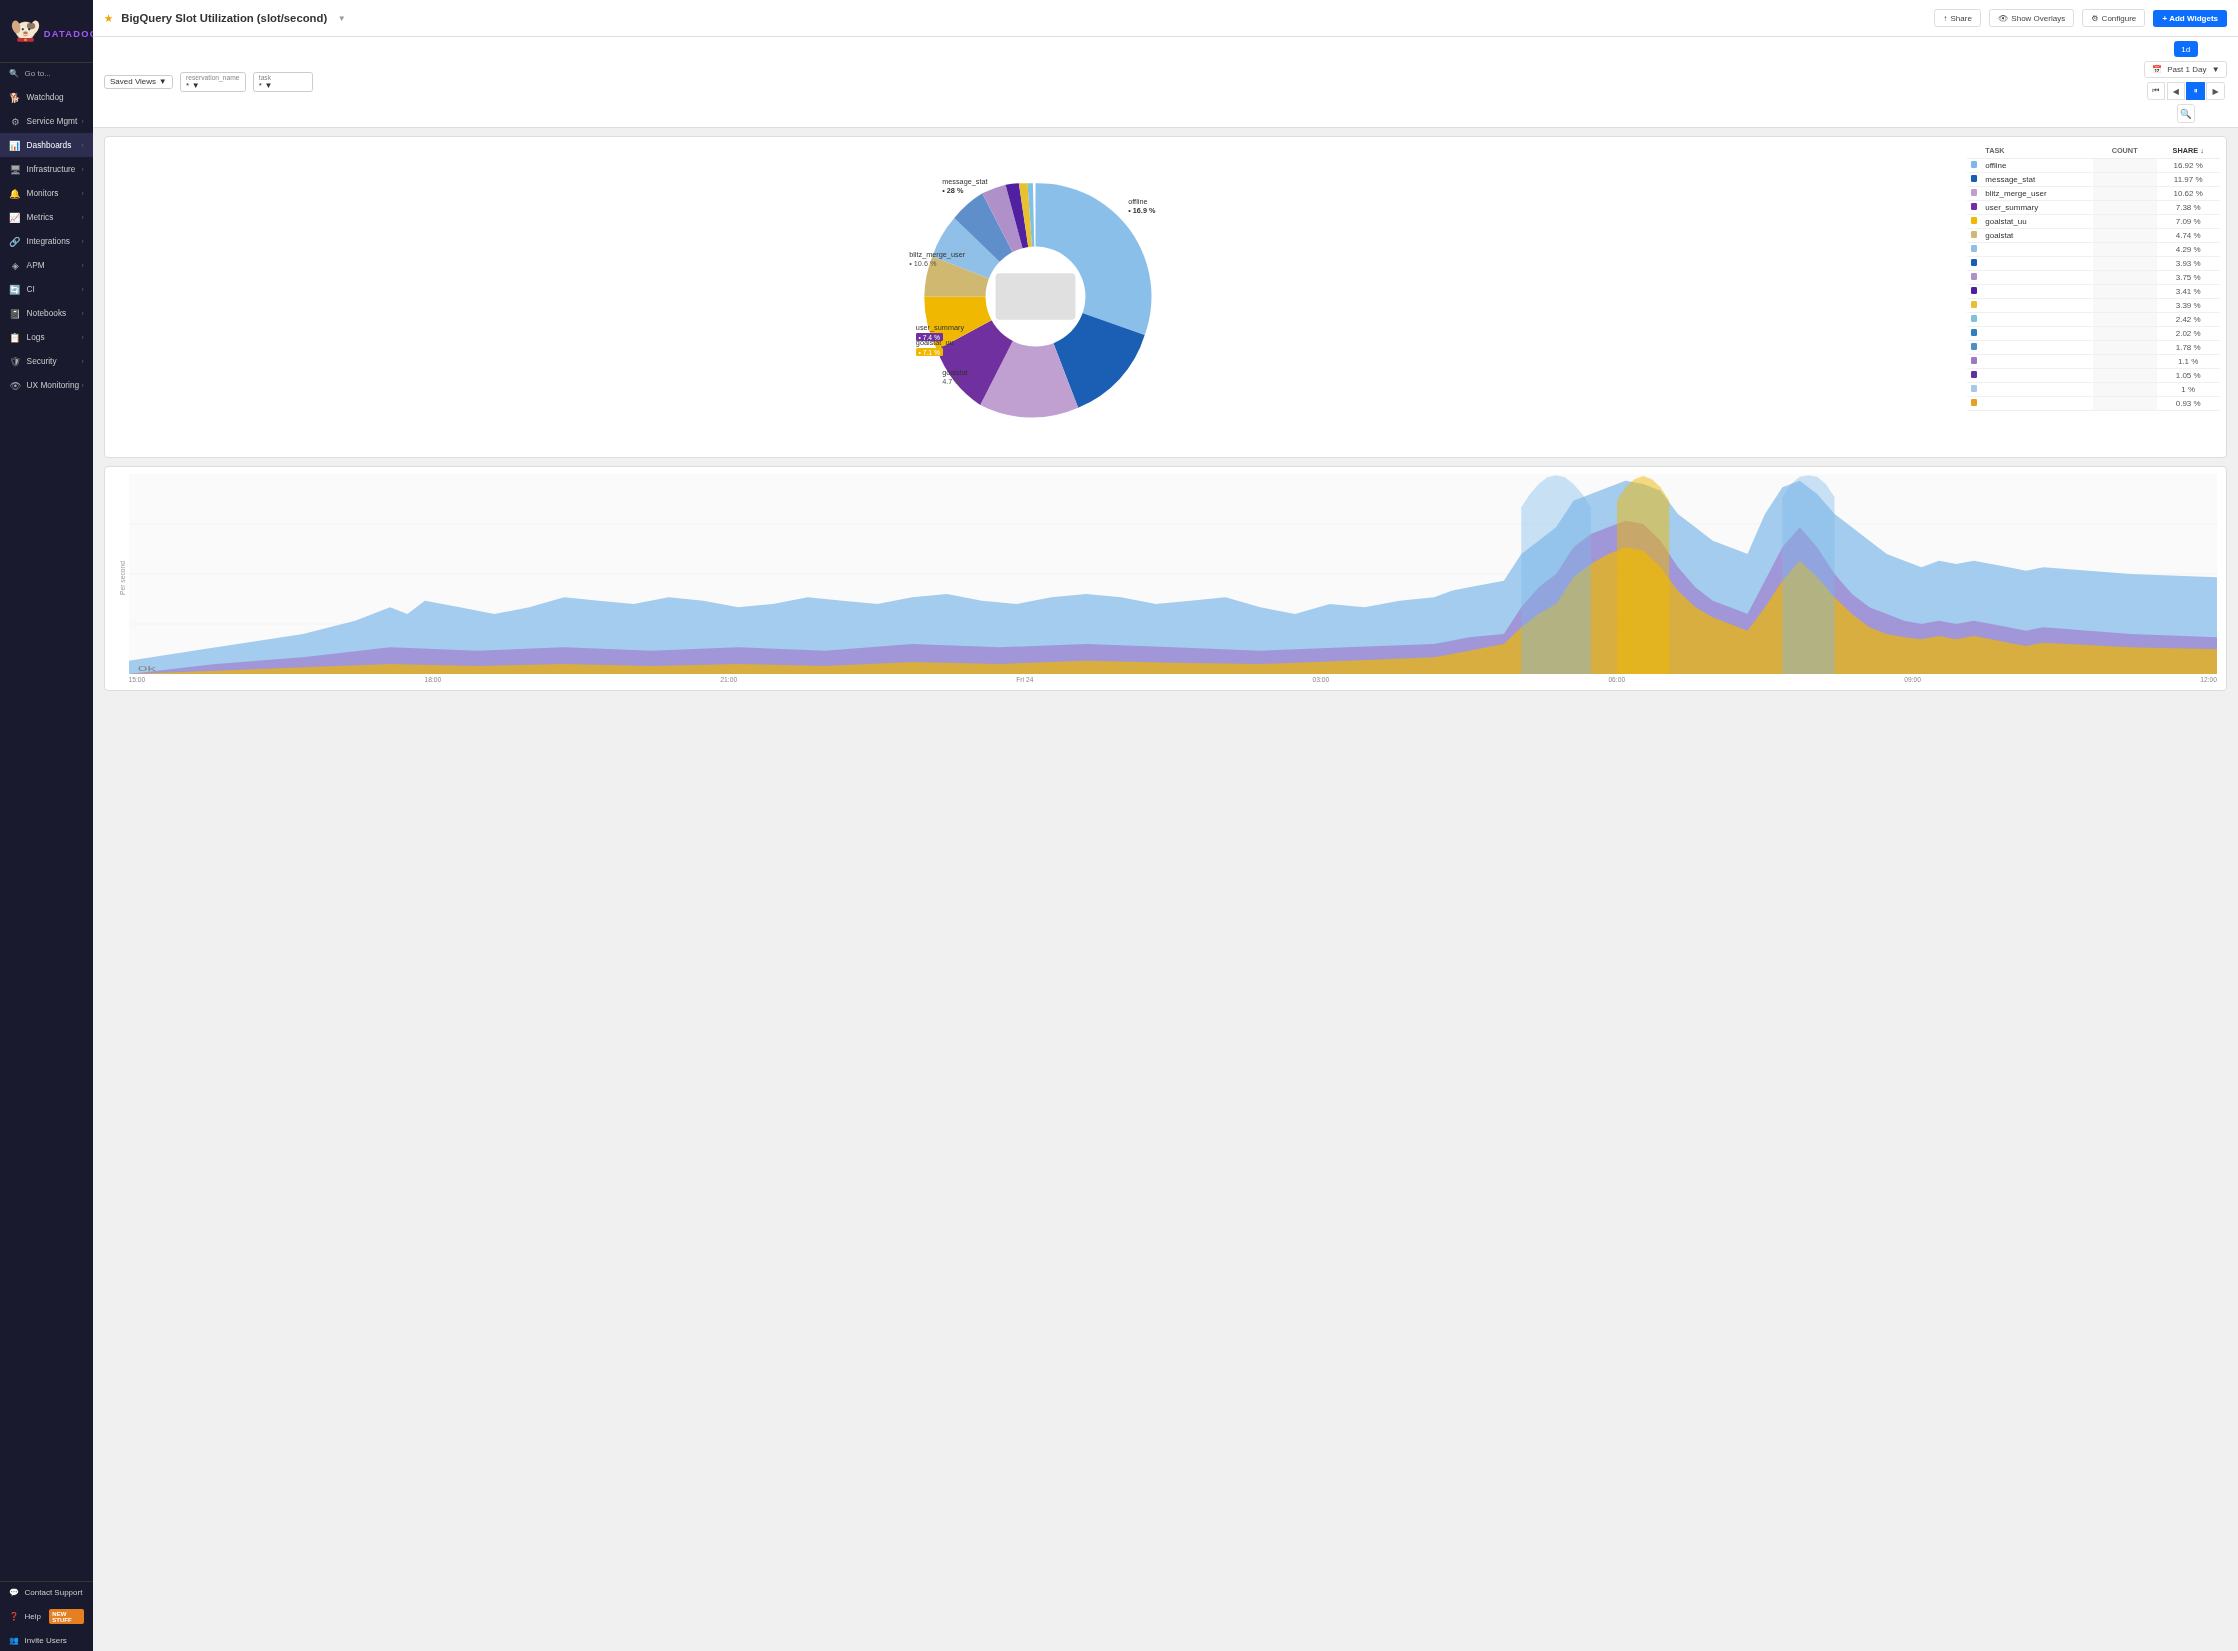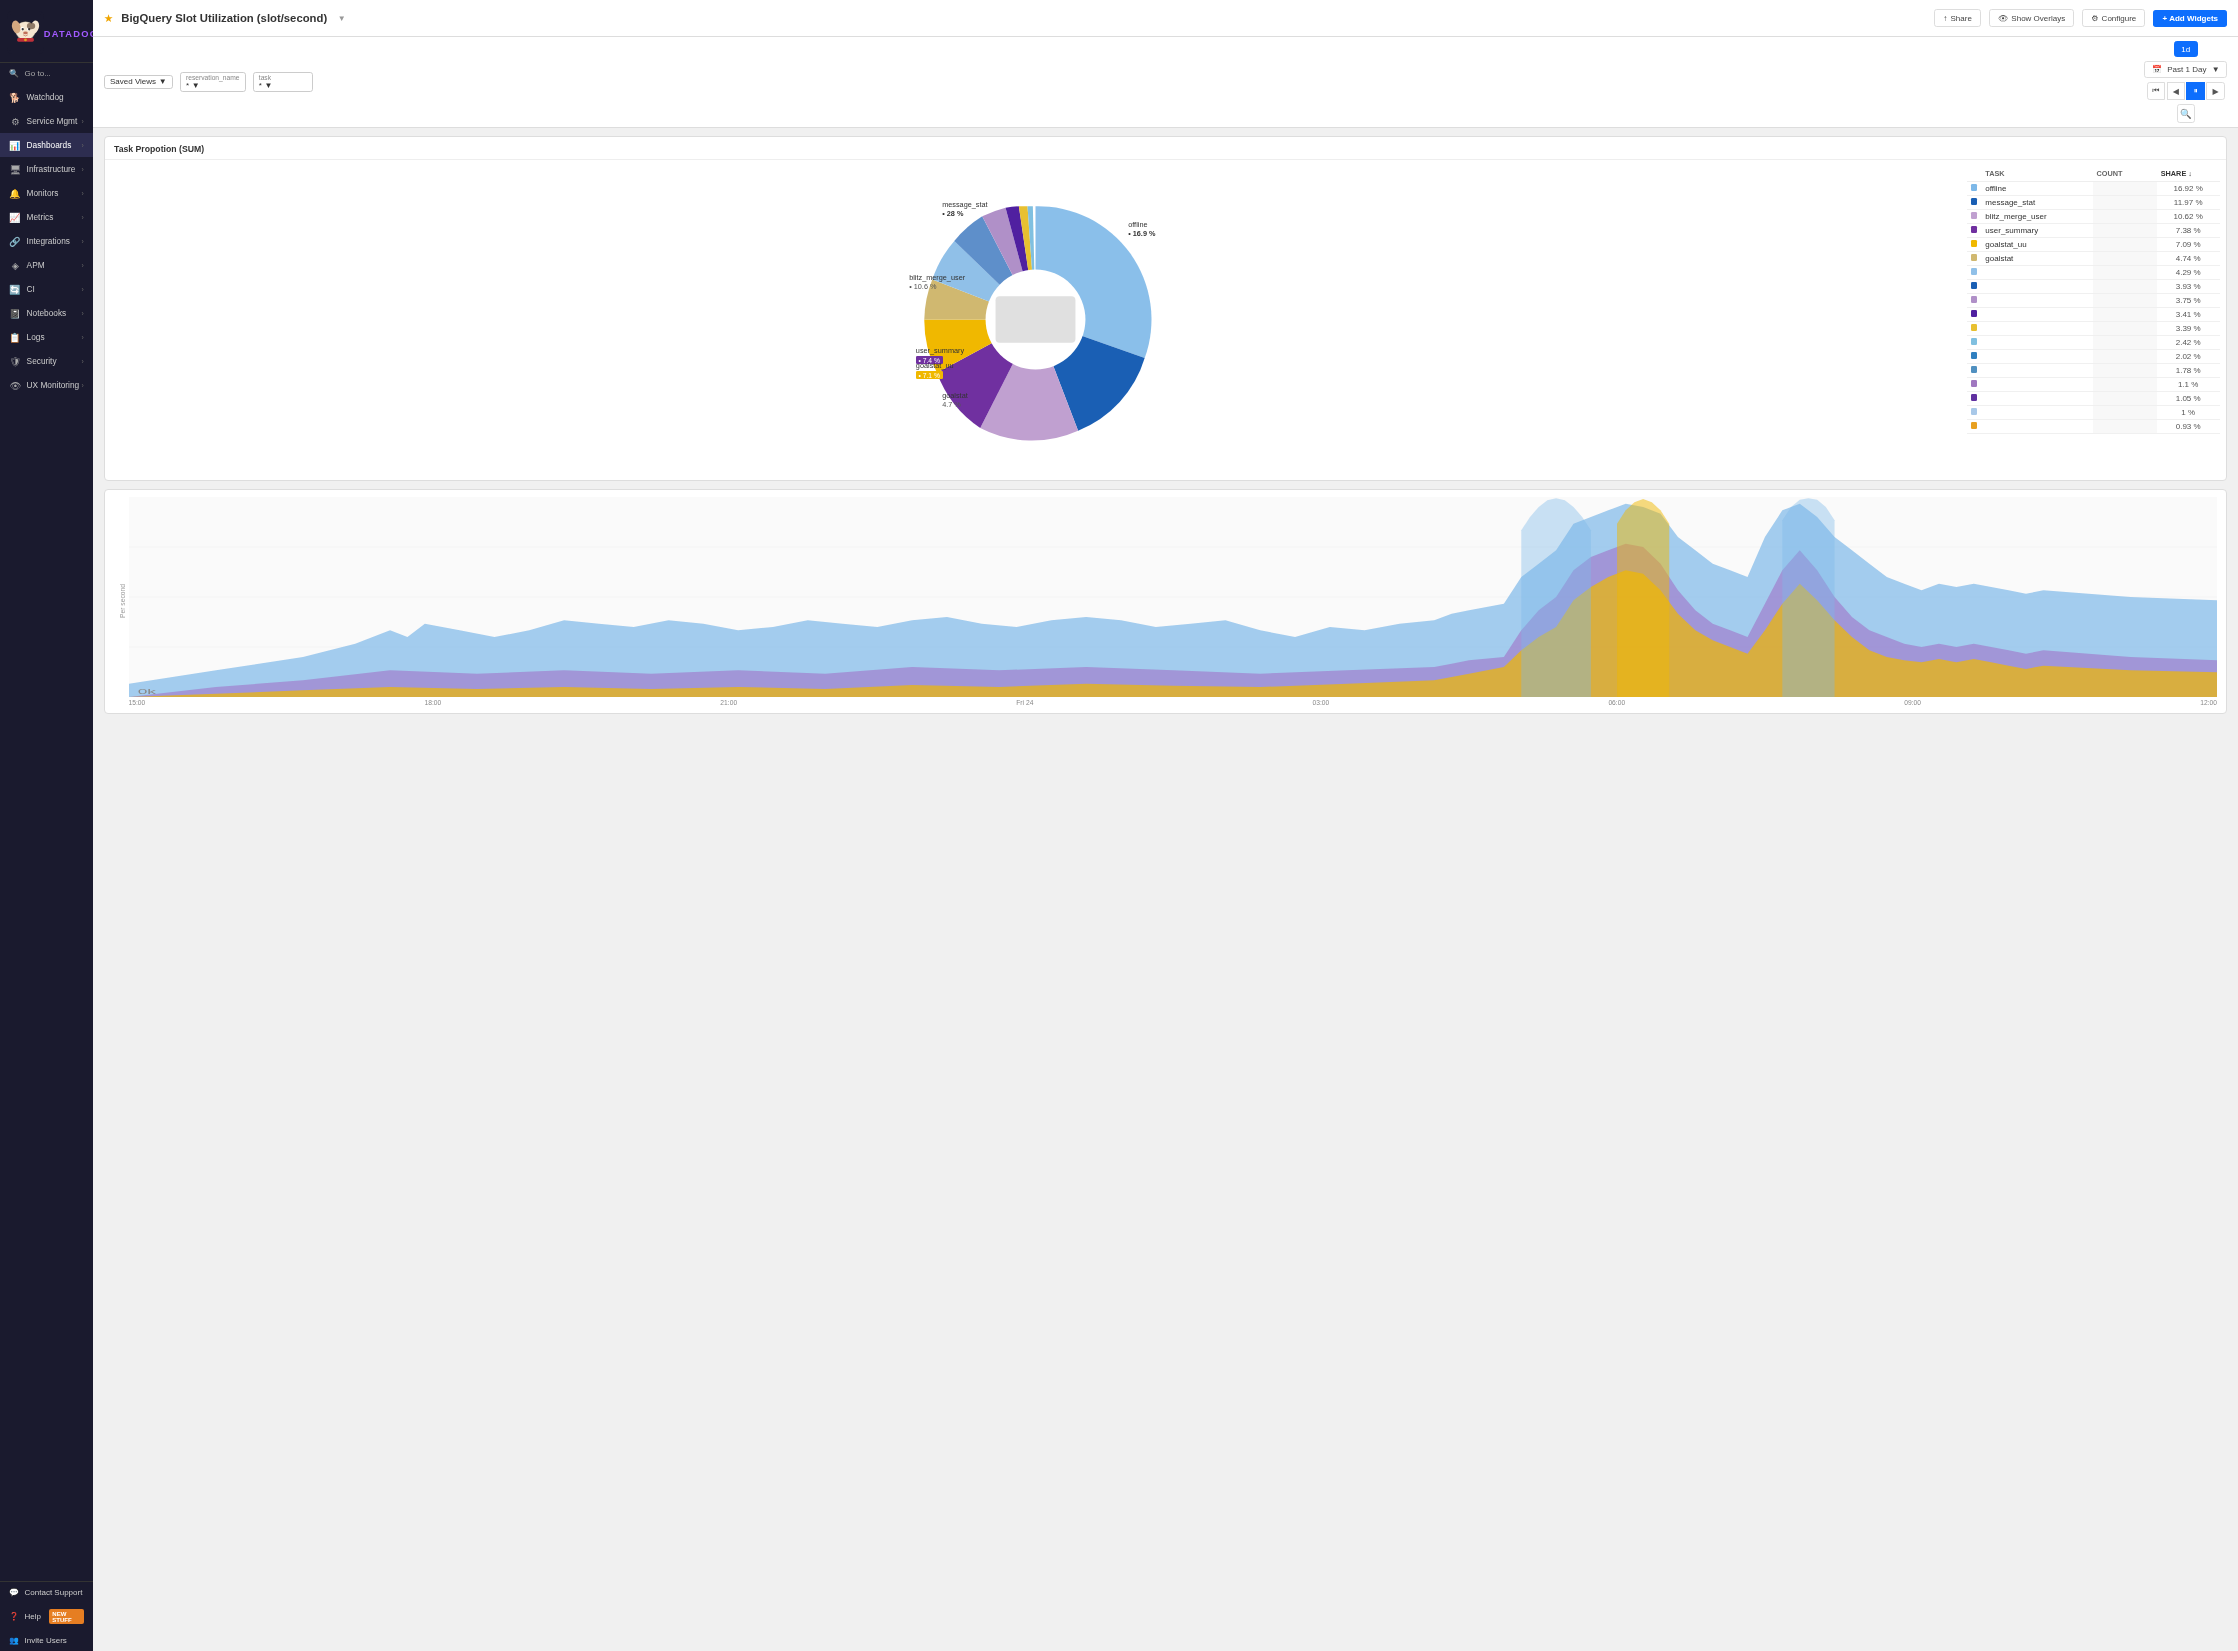--- a/index.html
+++ b/index.html
@@ -254,21 +254,21 @@
       text-align: left;
       color: #666;
       font-weight: 600;
       font-size: 7.3px;
       padding: 2.7px 4px;
       border-bottom: 1.3px solid #eee;
     }
     .legend-table th.sort-active {
       color: #333;
     }
-    .legend-table th.right { text-align: left; }
+    .legend-table th.right { text-align: center; }
     .legend-table td {
       padding: 2px 4px;
       border-bottom: 0.7px solid #f0f0f0;
     }
     .color-dot {
       width: 6.7px; height: 6.7px;
       border-radius: 1.3px;
       display: inline-block;
     }
     .legend-color-cell { width: 13.3px; }
@@ -537,21 +537,20 @@
         <button class="nav-ctrl-btn active">⏸</button>
         <button class="nav-ctrl-btn">▶</button>
       </div>
       <button class="zoom-btn">🔍</button>
     </div>
   </div>
 
   <div id="dashboard-content">
 
     <div class="widget-card">
-      <div class="widget-title">Task Propotion (SUM)</div>
       <div class="pie-widget-body">
 
         <div class="pie-chart-area">
           <div class="pie-svg-container">
             <svg viewBox="0 0 380 380" width="253" height="253">
 
               <path d="M190 190 L190 20 A170 170 0 0 1 354 248 Z" fill="#7db8e8" opacity="0.9"></path>
 
               <path d="M190 190 L354 248 A170 170 0 0 1 254 357 Z" fill="#1a5fb4"></path>
 

